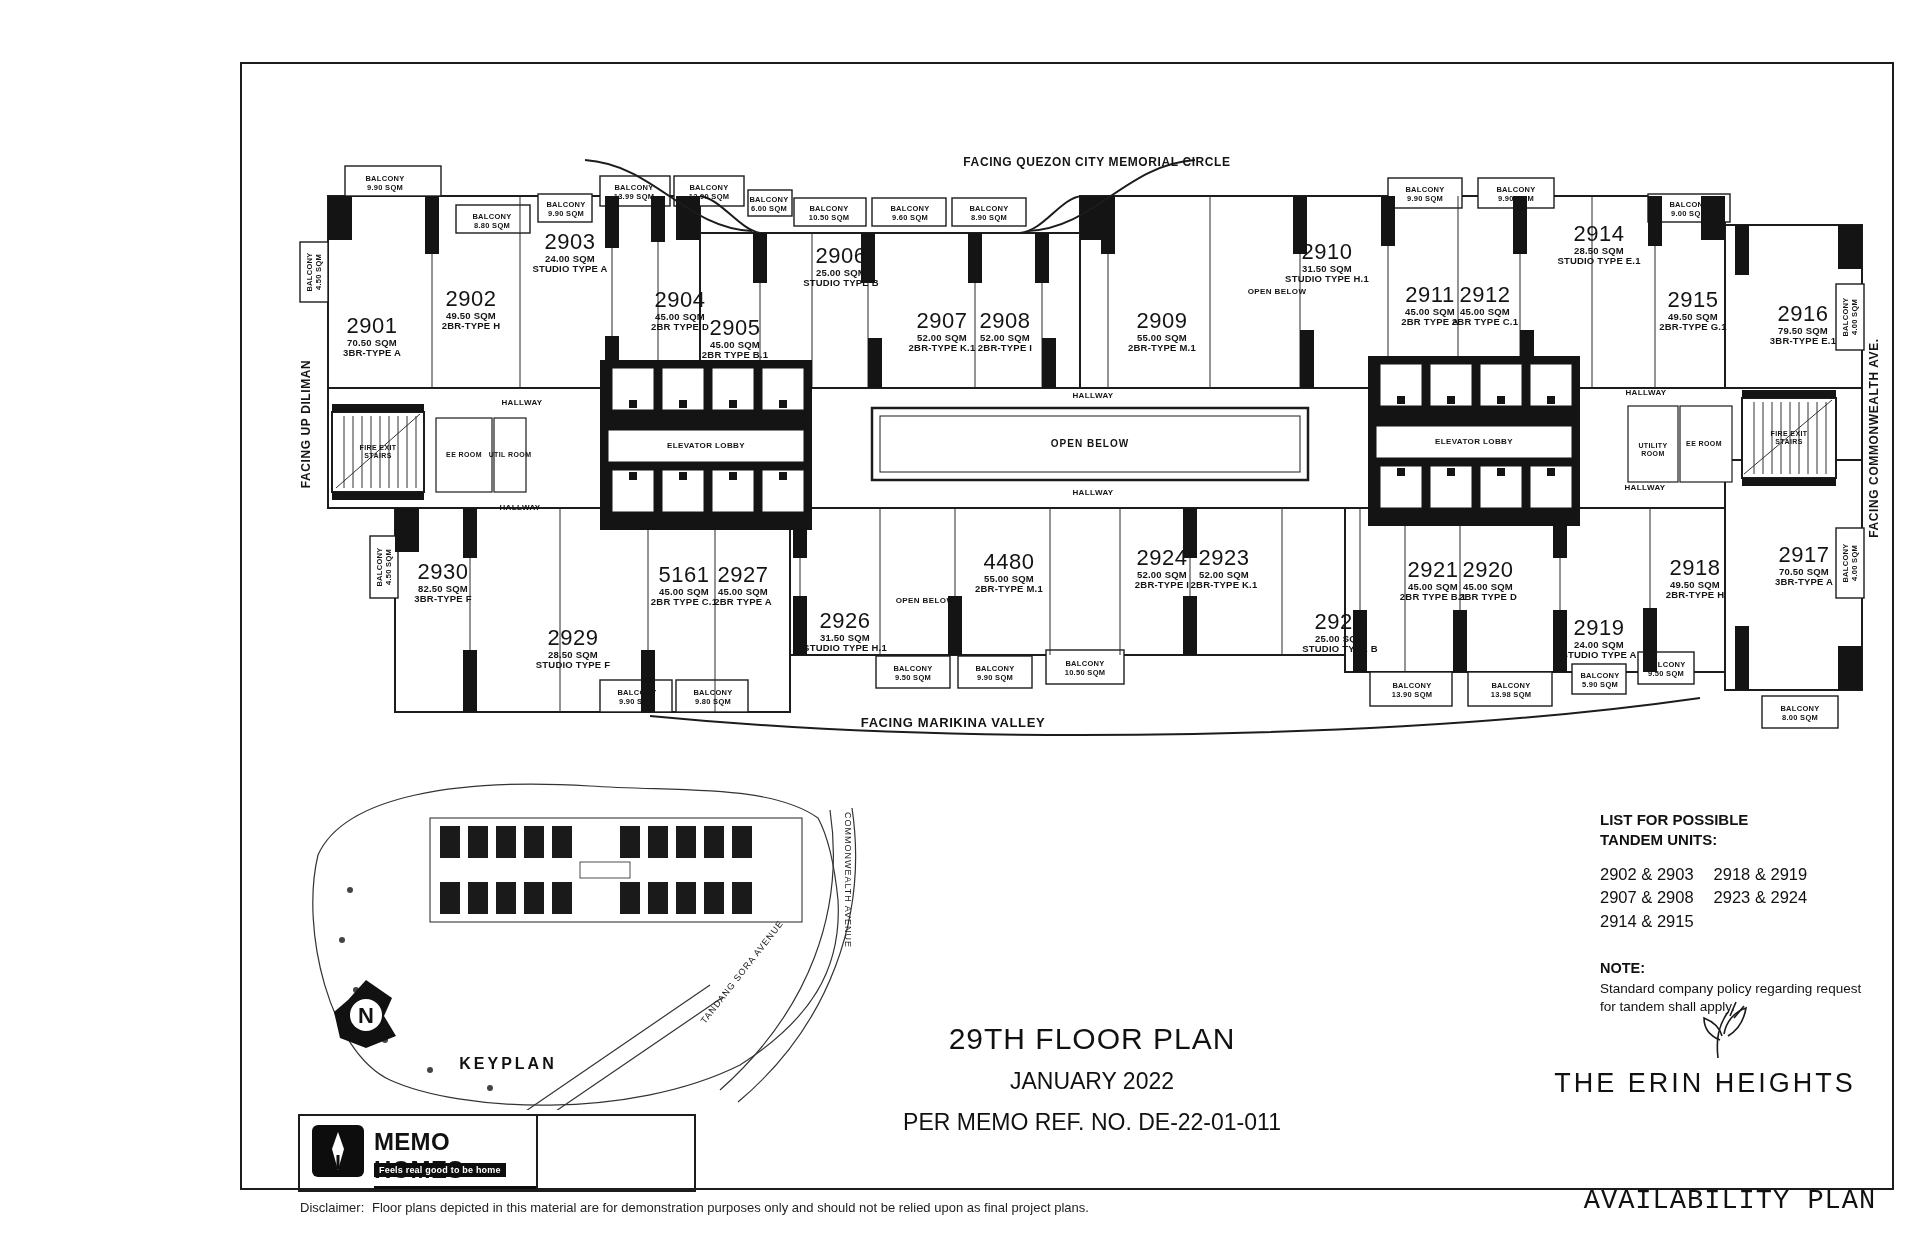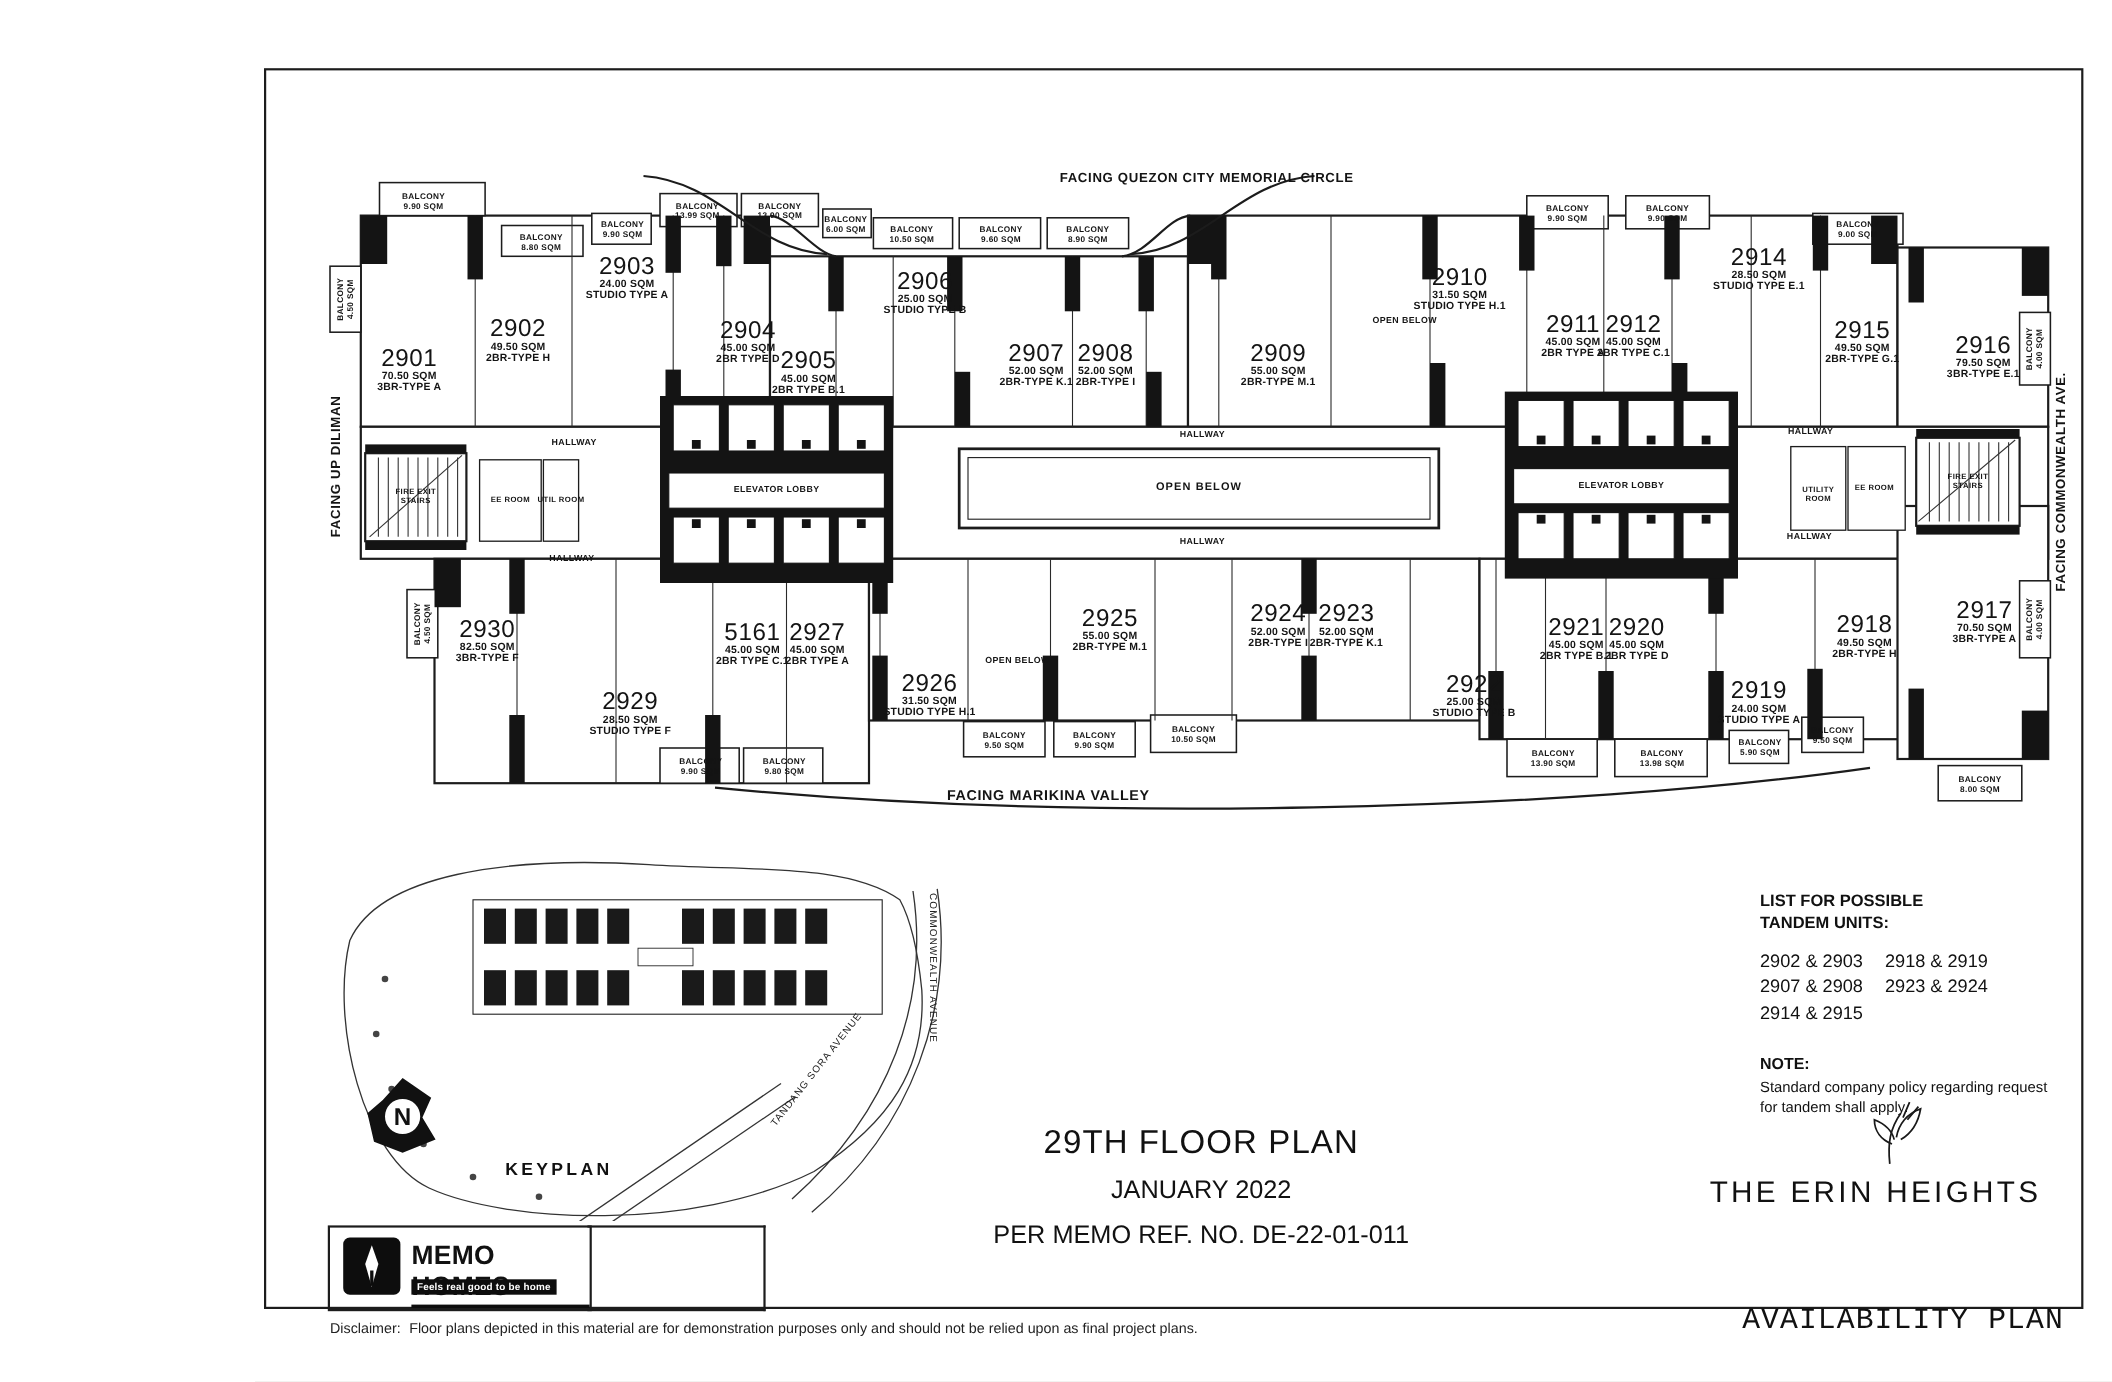--- a/index.html
+++ b/index.html
@@ -442,21 +442,21 @@
         <div class="no">2923</div>
         <div class="sub">52.00 SQM</div>
         <div class="sub">2BR-TYPE K.1</div>
       </div>
       <div class="lbl unit" style="left: 1162px; top: 568px;">
         <div class="no">2924</div>
         <div class="sub">52.00 SQM</div>
         <div class="sub">2BR-TYPE I</div>
       </div>
       <div class="lbl unit" style="left: 1009px; top: 572px;">
-        <div class="no">2925</div>
+        <div class="no">4480</div>
         <div class="sub">55.00 SQM</div>
         <div class="sub">2BR-TYPE M.1</div>
       </div>
       <div class="lbl unit" style="left: 845px; top: 631px;">
         <div class="no">2926</div>
         <div class="sub">31.50 SQM</div>
         <div class="sub">STUDIO TYPE H.1</div>
       </div>
       <div class="lbl unit" style="left: 743px; top: 585px;">
         <div class="no">2927</div>

